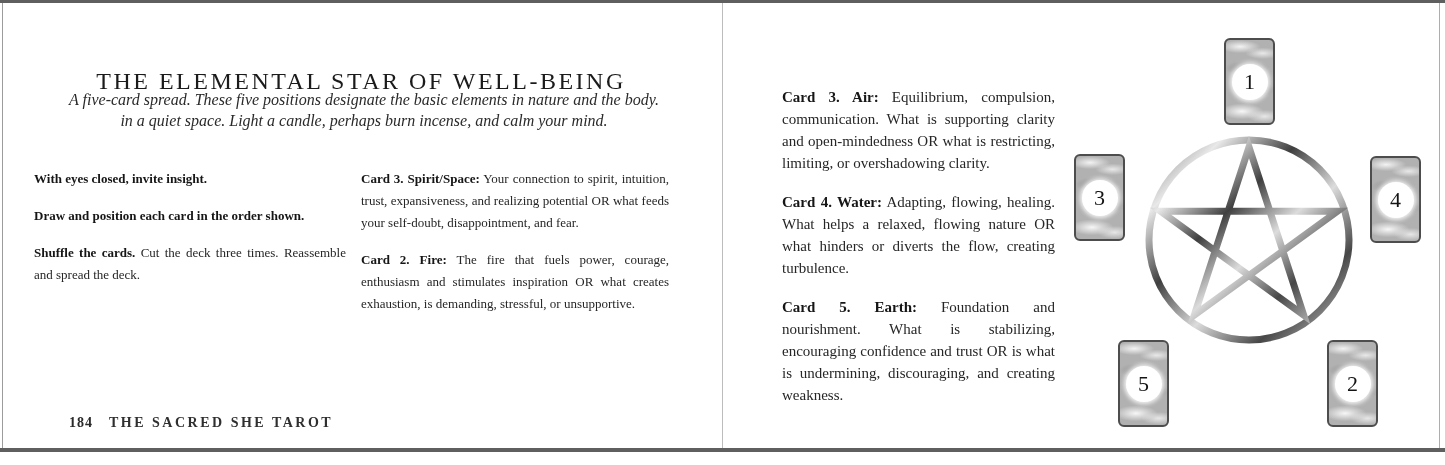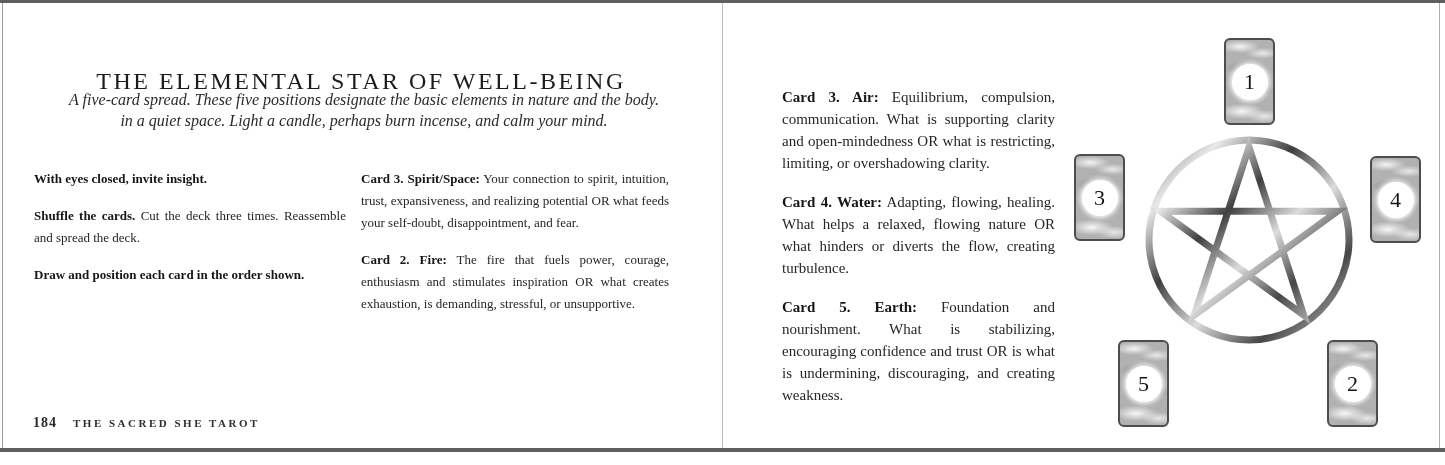--- a/index.html
+++ b/index.html
@@ -32,22 +32,22 @@
     position:absolute;left:44px;top:89px;width:640px;
     text-align:center;font-style:italic;font-size:16px;line-height:21px;color:#2a2a2a;
   }
   .col{position:absolute;top:168px;font-size:13px;line-height:22px;text-align:justify;color:#262626;}
   .col1{left:34px;width:312px;}
   .col2{left:361px;width:308px;}
   .body-par{margin:0 0 15px 0;}
   .body-par:last-child{margin-bottom:0;}
   .body-par strong{color:#161616;margin-top:36px;}
   .footer{position:absolute;left:33px;top:413px;white-space:nowrap;}
-  .footer .pagenum{font-size:14px;font-weight:bold;letter-spacing:1px;color:#2a2a2a;}
-  .footer .booktitle{font-size:11px;font-weight:bold;letter-spacing:2.5px;color:#2f2f2f;margin-left:16px;margin-top:12px;}
+  .footer .pagenum{font-size:14px;font-weight:bold;letter-spacing:1px;color:#2a2a2a;margin-left:36px;}
+  .footer .booktitle{font-size:14px;font-weight:bold;letter-spacing:2.5px;color:#2f2f2f;margin-left:16px;margin-top:12px;}
 
   
   .rcol{position:absolute;left:59px;top:86px;width:273px;font-size:15px;line-height:22px;text-align:justify;color:#262626;}
   .rcol .body-par{margin:0 0 17px 0;}
 
   .diagram{position:absolute;left:0;top:0;width:722px;height:465px;}
   .pentagram-svg{position:absolute;left:418px;top:134px;}
 
   .tarot-card{
     position:absolute;width:51px;height:87px;
@@ -88,22 +88,22 @@
   <div class="page left">
     <h1 class="spread-title">THE ELEMENTAL STAR OF WELL-BEING</h1>
 
     <div class="intro">
       <div>A five-card spread. These five positions designate the basic elements in nature and the body.</div>
       <div>in a quiet space. Light a candle, perhaps burn incense, and calm your mind.</div>
     </div>
 
     <div class="col col1">
       <p class="body-par"><strong>With eyes closed, invite insight.</strong><span></span></p>
+      <p class="body-par"><strong>Draw and position each card in the order shown.</strong><span></span></p>
       <p class="body-par"><strong>Shuffle the cards.</strong><span> Cut the deck three times. Reassemble and spread the deck.</span></p>
-      <p class="body-par"><strong>Draw and position each card in the order shown.</strong><span></span></p>
     </div>
 
     <div class="col col2">
       <p class="body-par"><strong>Card 3. Spirit/Space:</strong><span> Your connection to spirit, intuition, trust, expansiveness, and realizing potential OR what feeds your self-doubt, disappointment, and fear.</span></p>
       <p class="body-par"><strong>Card 2. Fire:</strong><span> The fire that fuels power, courage, enthusiasm and stimulates inspiration OR what creates exhaustion, is demanding, stressful, or unsupportive.</span></p>
     </div>
 
     <div class="footer">
       <span class="pagenum">184</span><span class="booktitle">THE SACRED SHE TAROT</span>
     </div>

